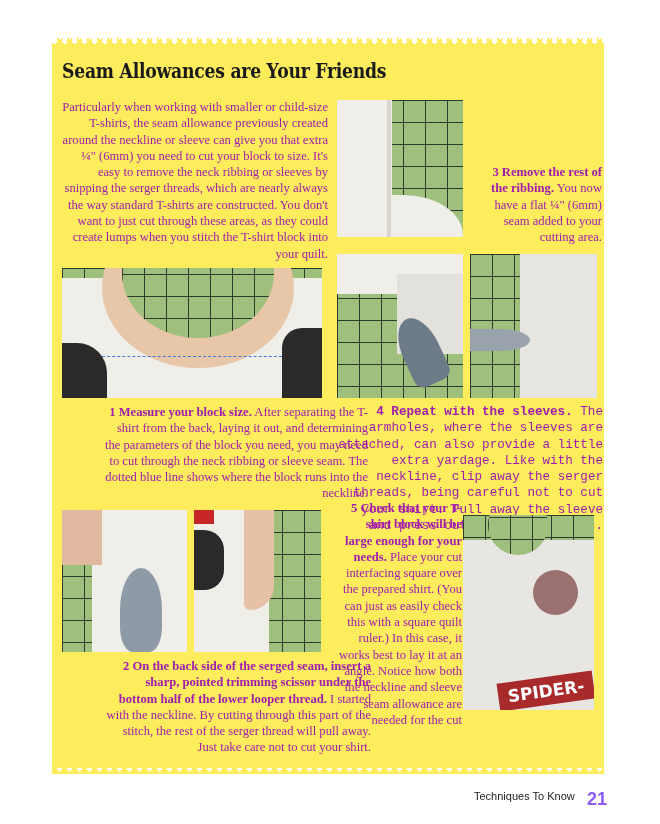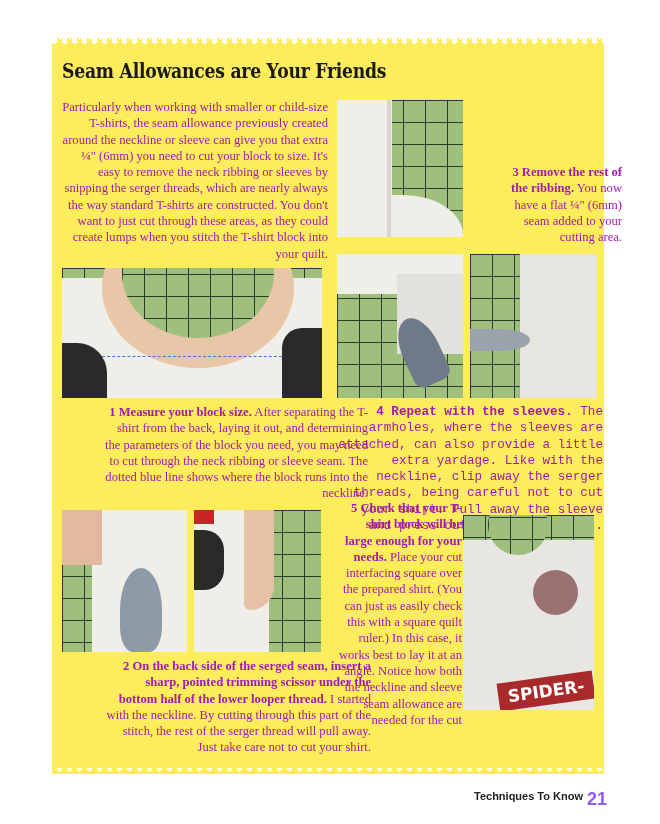--- a/index.html
+++ b/index.html
@@ -29,21 +29,21 @@
   .mat {
     background-color:#9fbf7c;
     background-image:
       linear-gradient(#2f3b2a 1px, transparent 1px),
       linear-gradient(90deg, #2f3b2a 1px, transparent 1px);
     background-size:22px 22px;
   }
   .shirt { position:absolute; background:#efeee9; }
   .footer-label {
     position:absolute; left:474px; top:790px;
-    font-family:"Liberation Sans", sans-serif; font-size:11px; color:#222;font-weight:bold;
+    font-family:"Liberation Sans", sans-serif; font-size:11px; color:#222;
   }
   .footer-num {
     position:absolute; left:587px; top:789px;
     font-family:"Liberation Sans", sans-serif; font-size:18px; font-weight:bold; color:#8b5cf6;
   }
 </style>
 </head>
 <body>
 
 <div class="zig-top"></div>
@@ -53,21 +53,21 @@
 <div class="title">Seam Allowances are Your Friends</div>
 
 <div class="txt" style="left:62px; top:99px; width:266px;">Particularly when working with smaller or child-size T-shirts, the seam allowance previously created around the neckline or sleeve can give you that extra ¼" (6mm) you need to cut your block to size. It's easy to remove the neck ribbing or sleeves by snipping the serger threads, which are nearly always the way standard T-shirts are constructed. You don't want to just cut through these areas, as they could create lumps when you stitch the T-shirt block into your quilt.</div>
 
 <div class="photo mat" style="left:337px; top:100px; width:126px; height:137px; transform:none;">
   <div class="shirt" style="left:0; top:0; width:55px; height:137px;"></div>
   <div class="shirt" style="left:0; top:95px; width:126px; height:42px; border-radius:0 60px 0 0 / 0 40px 0 0;"></div>
   <div style="position:absolute; left:50px; top:0; width:4px; height:137px; background:#d8d6cf;"></div>
 </div>
 
-<div class="txt" style="left:477px; top:164px; width:125px;margin-left:20px;">
+<div class="txt" style="left:477px; top:164px; width:125px;">
   <b>3</b>&nbsp;<b>Remove the rest of the ribbing.</b>
   <span>You now have a flat ¼" (6mm) seam added to your cutting area.</span>
 </div>
 
 <div class="photo" style="left:62px; top:268px; width:260px; height:130px; background:#efeee9;">
   <div class="mat" style="position:absolute; left:0; top:0; width:260px; height:10px;"></div>
   <div style="position:absolute; left:40px; top:-60px; width:192px; height:160px; border-radius:50%; background:#e8c6a8;"></div>
   <div class="mat" style="position:absolute; left:60px; top:-60px; width:152px; height:130px; border-radius:50%;"></div>
   <div style="position:absolute; left:30px; top:88px; width:200px; border-top:1.5px dashed #3a7bd5;"></div>
   <div style="position:absolute; left:0; top:75px; width:45px; height:55px; background:#2a2a2a; border-radius:0 30px 0 0;"></div>

